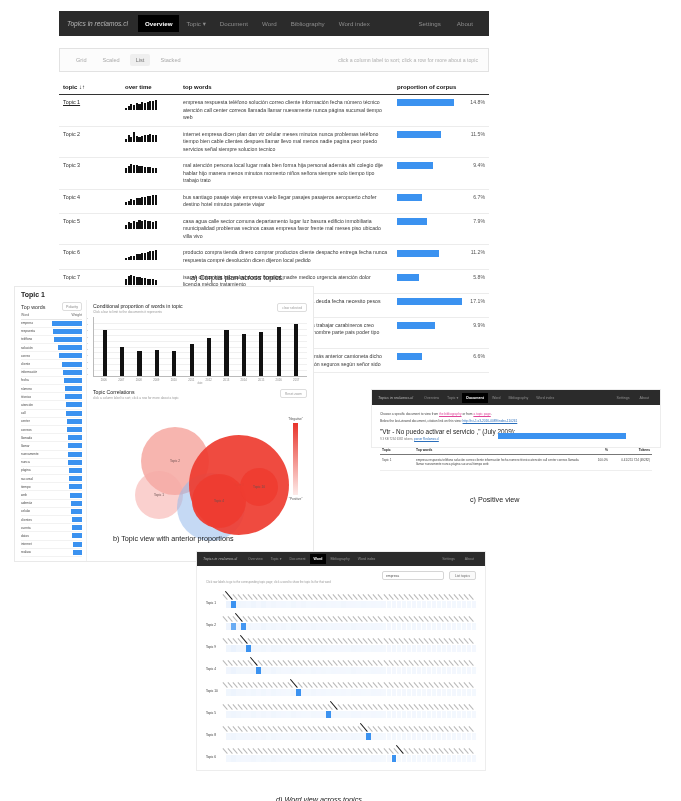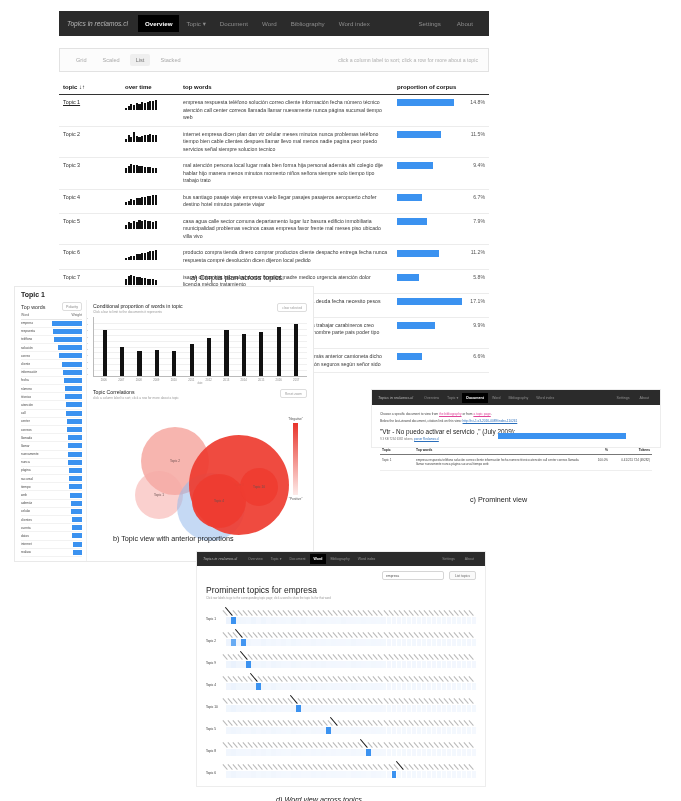--- a/index.html
+++ b/index.html
@@ -788,21 +788,20 @@
       <span class="nav-item">About</span>
     </span>
   </div>
 
   <div class="d-body">
     <div class="d-searchrow">
       <div class="d-input" placeholder="word">empresa</div>
       <div class="d-listbtn">List topics</div>
     </div>
 
-    <div class="d-title">Prominent topics for empresa</div>
     <div class="d-sub">Click row labels to go to the corresponding topic page; click a word to show the topic list for that word</div>
 
     <div class="d-rows" id="d-rows">
         <div class="d-row">
           <div class="d-rowlabel">Topic 1</div>
           <div class="d-cells">
             <div class="d-cellwrap">
               <div class="d-tick"></div>
               <div class="d-cell" style="opacity: 0.55;"></div>
             </div>
@@ -2438,14 +2437,14 @@
               <div class="d-cell" style="opacity: 0.3;"></div>
             </div>
           </div>
         </div>
       </div>
   </div>
 </div>
 
 <div class="caption" id="cap-a">a) Corpus plan across topics.</div>
 <div class="caption" id="cap-b">b) Topic view with anterior proportions</div>
-<div class="caption" id="cap-c">c) Prominent view</div>
+<div class="caption" id="cap-c">c) Positive view</div>
 <div class="caption" id="cap-d">d) Word view across topics</div>
 
 </body></html>

